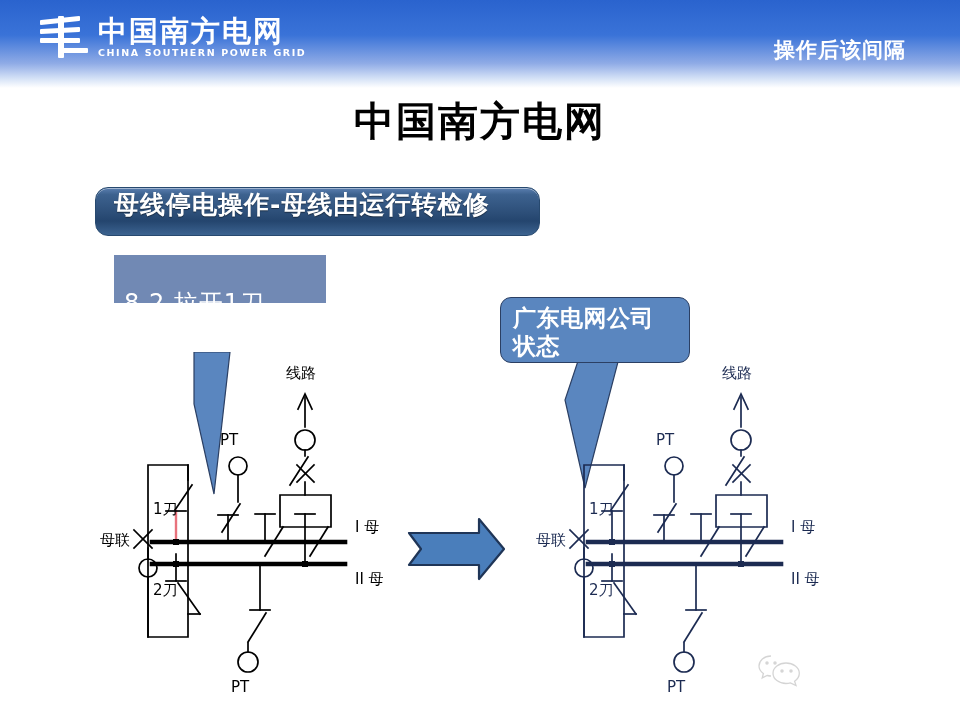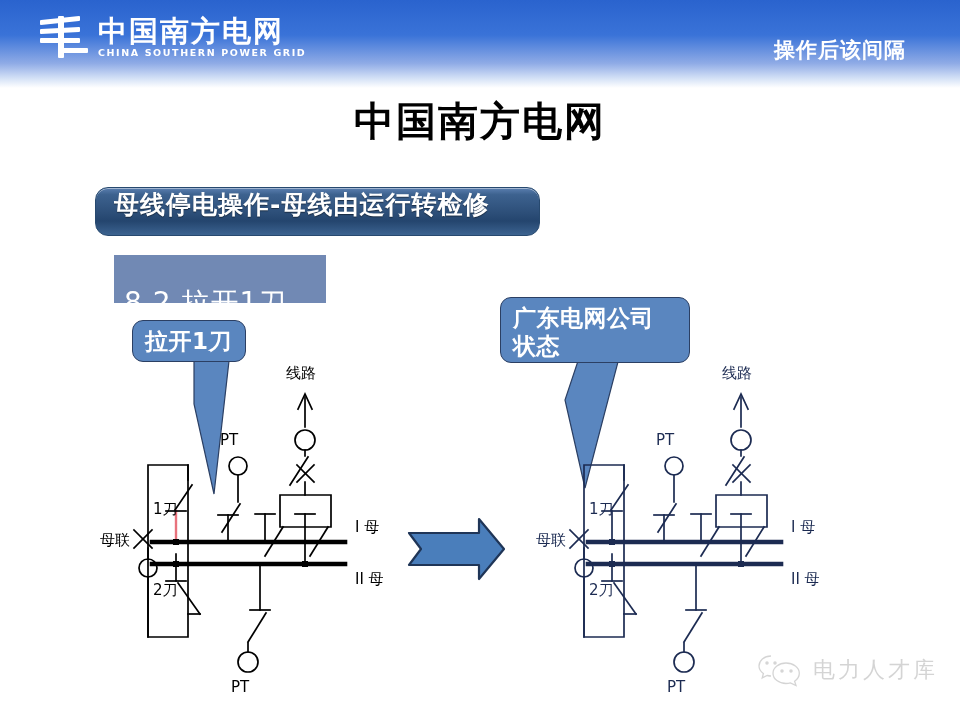--- a/index.html
+++ b/index.html
@@ -49,21 +49,21 @@
   .banner-text{
     color:#fff;font-size:25px;font-weight:bold;letter-spacing:1px;
     margin-left:18px;text-shadow:0 1px 1px rgba(0,0,0,.45);
   }
 
   
   .stepbox{
     position:absolute;left:114px;top:255px;width:212px;height:48px;
     background:#7189b4;display:flex;align-items:center;
   }
-  .stepbox-text{color:#fff;font-size:28px;margin-left:10px;letter-spacing:1px;margin-top:48px;}
+  .stepbox-text{color:#fff;font-size:24px;margin-left:10px;letter-spacing:1px;margin-top:48px;}
 
   
   .callout-body{
     position:absolute;border:1px solid #2b3f63;background:#5a86bf;border-radius:11px;
     box-sizing:border-box;
   }
   .callout-text{
     color:#ffffff;font-size:23px;font-weight:bold;line-height:1.22;
     letter-spacing:.5px;padding:6px 12px;white-space:pre-line;
   }
@@ -110,23 +110,20 @@
     <span class="banner-text">母线停电操作-母线由运行转检修</span>
   </div>
 
   <div class="stepbox">
     <span class="stepbox-text">8.2  拉开1刀。</span>
   </div>
 
   <svg class="callout-tail" style="left:186px;top:352px;" width="70" height="145" viewBox="0 0 70 145">
     <polygon points="8,0 44,0 28,142 8,52" fill="#5a86bf" stroke="#2b3f63" stroke-width="1.2"></polygon>
   </svg>
-  <div class="callout-body" style="left:132px;top:320px;width:114px;height:42px;">
-    <div class="callout-text">拉开1刀</div>
-  </div>
 
   <svg class="callout-tail" style="left:531px;top:358px;" width="110" height="135" viewBox="0 0 110 135">
     <polygon points="48,0 88,0 54,130 34,42" fill="#5a86bf" stroke="#2b3f63" stroke-width="1.2"></polygon>
   </svg>
   <div class="callout-body" style="left:500px;top:297px;width:190px;height:66px;">
     <div class="callout-text">广东电网公司
 状态</div>
   </div>
 
   <svg class="big-arrow" width="99" height="64" viewBox="0 0 99 64">
@@ -282,16 +279,15 @@
     <svg width="46" height="36" viewBox="0 0 46 36">
       <g fill="none" stroke="#9b9b9b" stroke-width="1.3">
         <path d="M14 4C7 4 2 8.6 2 14c0 3 1.7 5.7 4.4 7.5L5.2 26l5-2.5c1.2.3 2.5.5 3.8.5"></path>
         <circle cx="10" cy="11" r="1.1" fill="#9b9b9b"></circle>
         <circle cx="18" cy="11" r="1.1" fill="#9b9b9b"></circle>
         <path d="M29 11c-7 0-13 4.6-13 10.2C16 27 22 31.5 29 31.5c1.6 0 3-.2 4.4-.6L39 33.5l-1.4-4.3c2.9-1.9 4.7-4.7 4.7-7.9C42.3 15.6 36.3 11 29 11z"></path>
         <circle cx="25" cy="19" r="1.1" fill="#9b9b9b"></circle>
         <circle cx="34" cy="19" r="1.1" fill="#9b9b9b"></circle>
       </g>
     </svg>
-    <span class="wm-text">电力人才库</span>
   </div>
 
 </div>
 
 </body></html>

